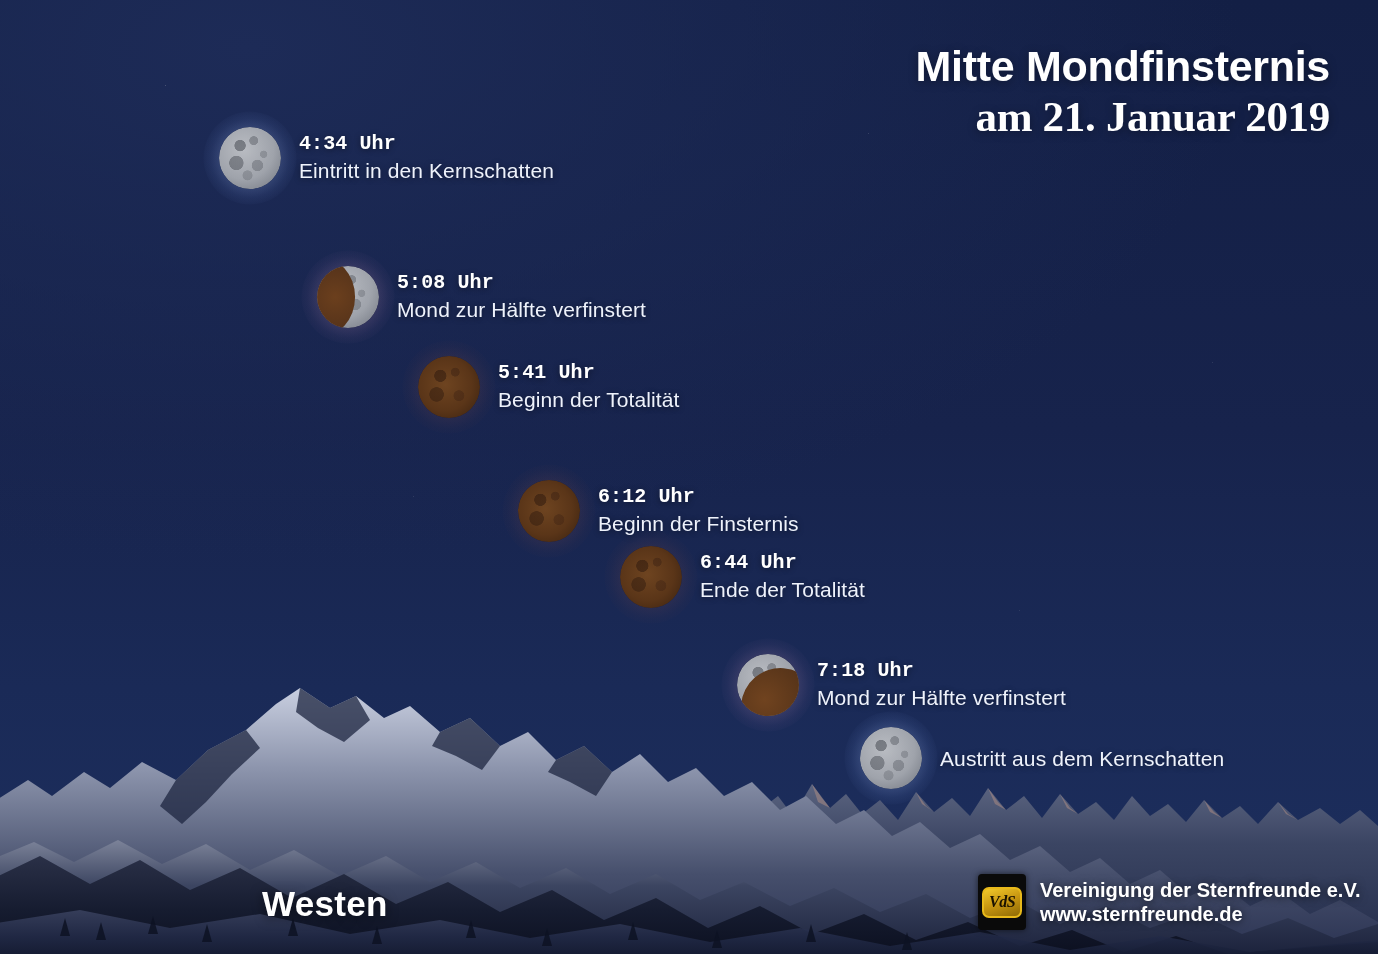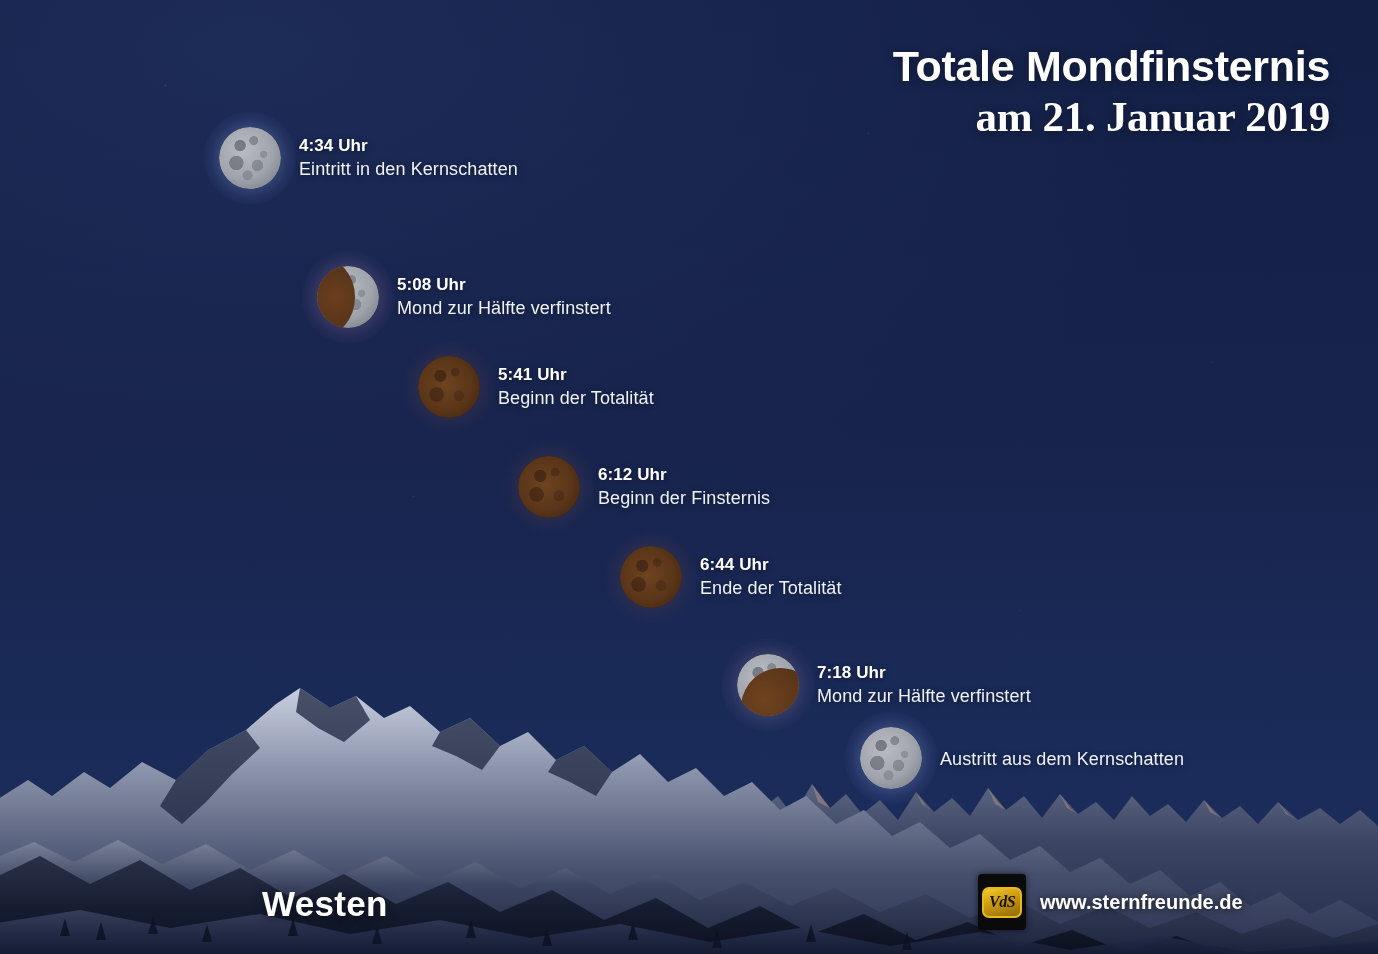--- a/index.html
+++ b/index.html
@@ -130,28 +130,29 @@
     width:128%; height:128%;
     background:radial-gradient(circle at 34% 34%,
       #70431f 0%, #573419 55%, #3b2313 80%, #2a190d 100%);
     transform:rotate(-18deg);
   }
   .disc { box-shadow:inset 0 0 8px rgba(0,0,0,.35); }
 
   .label { line-height:1.24; white-space:nowrap; }
   .time {
     color:#ffffff;
-    font-size:17px;
+    font-size:20px;
     font-weight:bold;
     letter-spacing:.1px;
     text-shadow:0 1px 6px rgba(0,0,0,.45);
+    font-family:Liberation Mono, monospace;
   }
   .desc {
     color:#eef2fb;
-    font-size:18px;
+    font-size:21px;
     font-weight:normal;
     letter-spacing:.1px;
     margin-top:2px;
     text-shadow:0 1px 6px rgba(0,0,0,.45);
   }
 
   
   #landscape {
     position:absolute;
     left:0; right:0; bottom:0;
@@ -213,21 +214,21 @@
   }
 </style>
 </head>
 <body>
 
 <div id="poster">
 
   <div class="sky-grain"></div>
 
   <div id="title">
-    <span class="l1">Totale Mondfinsternis</span>
+    <span class="l1">Mitte Mondfinsternis</span>
     <span class="l2">am 21. Januar 2019</span>
   </div>
 
   <div class="phase" style="left:219px; top:127px;">
     <div class="moon-wrap">
       <div class="glow bright"></div>
       <div class="disc">
         <div class="surface"></div>
       </div>
     </div>
@@ -257,21 +258,21 @@
       <div class="disc">
         <div class="surface red"></div>
       </div>
     </div>
     <div class="label">
       <div class="time">5:41 Uhr</div>
       <div class="desc">Beginn der Totalität</div>
     </div>
   </div>
 
-  <div class="phase" style="left:518px; top:456px;">
+  <div class="phase" style="left:518px; top:480px;">
     <div class="moon-wrap">
       <div class="glow red"></div>
       <div class="disc">
         <div class="surface red"></div>
       </div>
     </div>
     <div class="label">
       <div class="time">6:12 Uhr</div>
       <div class="desc">Beginn der Finsternis</div>
     </div>
@@ -410,17 +411,18 @@
 
   <div id="westen">Westen</div>
 
   <div id="credit">
     <div id="vds-logo">
       <div class="frame">
         <span class="vds-text">VdS</span>
       </div>
     </div>
     <div id="credit-text">
+      <div>Vereinigung der Sternfreunde e.V.</div>
       <div>www.sternfreunde.de</div>
     </div>
   </div>
 
 </div>
 
 </body></html>

